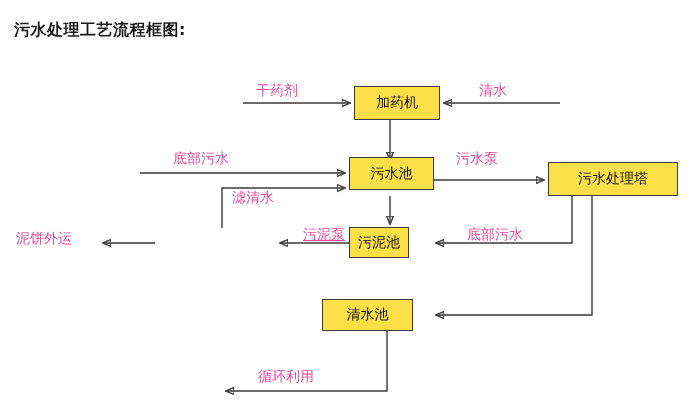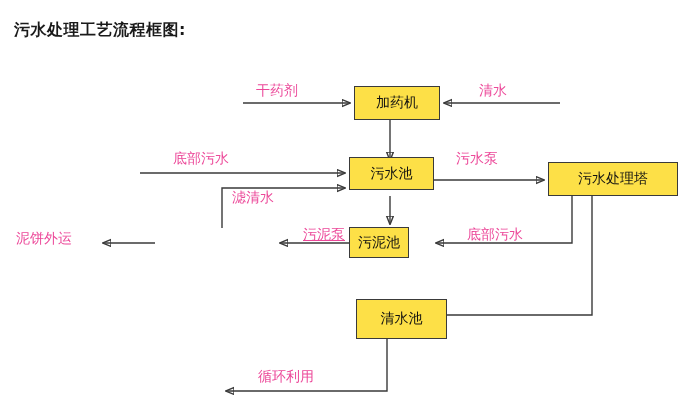--- a/index.html
+++ b/index.html
@@ -111,21 +111,21 @@
 
   <div class="node" style="left:548px; top:162px; width:130px; height:34px;">
     <span>污水处理塔</span>
   </div>
 
 
   <div class="node" style="left:349px; top:227px; width:60px; height:31px;align-items:center;">
     <span>污泥池</span>
   </div>
 
-  <div class="node" style="left:356px; top:299px; width:91px; height:40px;">
+  <div class="node" style="left:322px; top:299px; width:91px; height:32px;">
     <span>清水池</span>
   </div>
 
   <div class="edge-label" style="left:256px; top:82px;">干药剂</div>
 
   <div class="edge-label" style="left:479px; top:82px;">清水</div>
 
   <div class="edge-label" style="left:173px; top:150px;">底部污水</div>
 
   <div class="edge-label" style="left:232px; top:189px;">滤清水</div>

